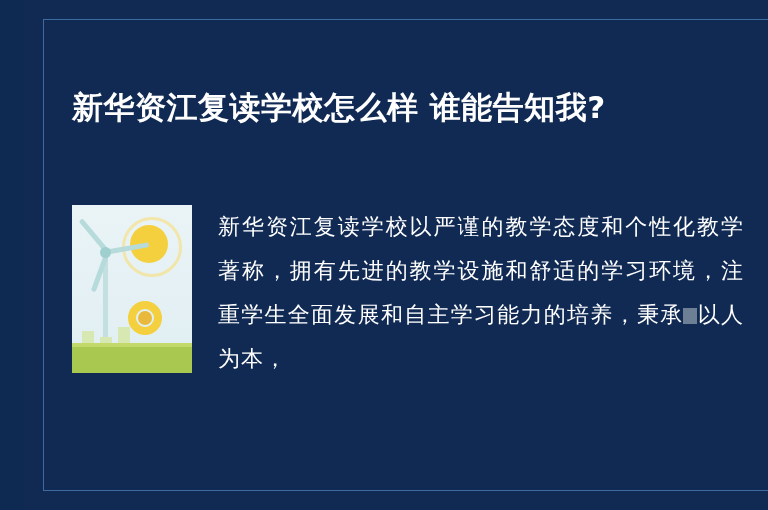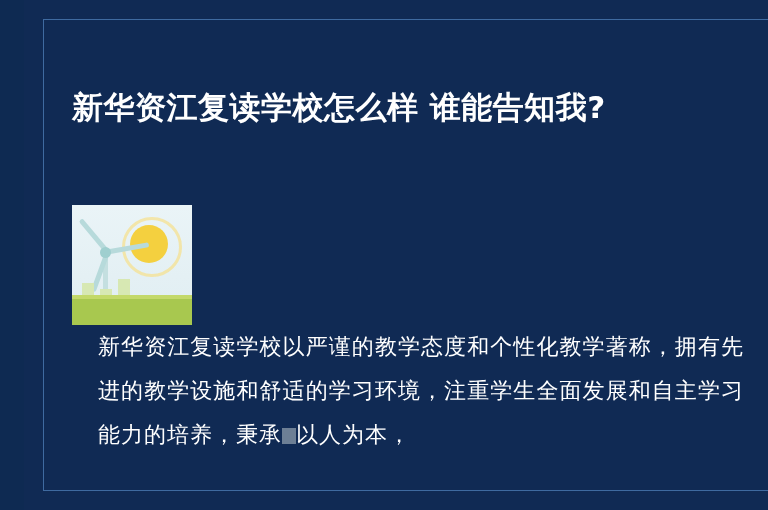--- a/index.html
+++ b/index.html
@@ -44,21 +44,20 @@
     font-family: "DejaVu Sans", sans-serif;
     white-space: pre-wrap;
   }
   #content {
     position: absolute;
     left: 48px;
     top: 205px;
     right: 48px;
     display: flex;
     align-items: flex-start;
-    flex-direction: column;
   }
   #thumb {
     position: relative;
     width: 120px;
     height: 168px;
     flex: 0 0 120px;
     background: #e9f3f6;
     overflow: hidden;
   }
   

